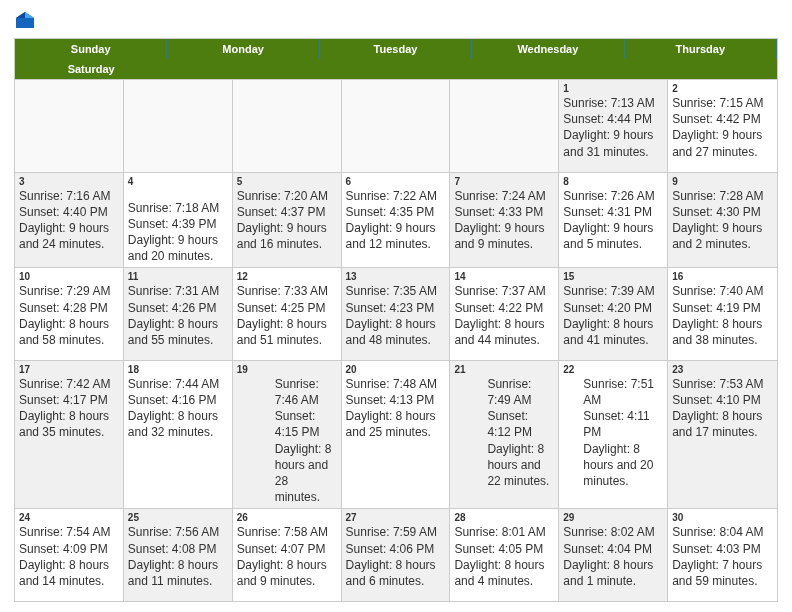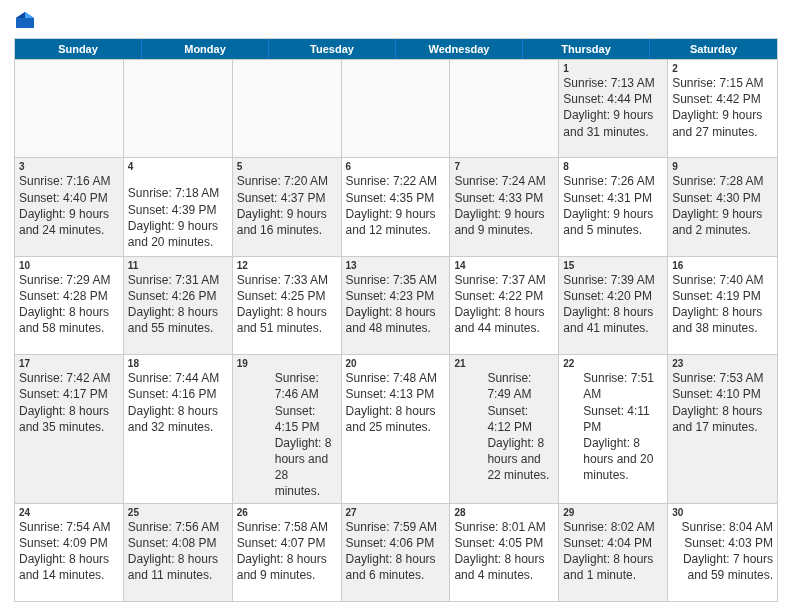--- a/index.html
+++ b/index.html
@@ -52,22 +52,22 @@
       color: #444;
     }
     .calendar {
       flex: 1;
       display: flex;
       flex-direction: column;
       border: 1px solid #ccc;
     }
     .cal-header {
       display: grid;
-      grid-template-columns: repeat(6, 1fr);
-      background: #0369a1;
+      grid-template-columns: repeat(5, 1fr);
+      background: #4d7c0f;
     }
     .cal-header-cell {
       color: #fff;
       font-size: 11px;
       font-weight: bold;
       padding: 4px 4px;
       text-align: center;
       border-right: 1px solid #1976d2;
     }
     .cal-header-cell:last-child { border-right: none; }
@@ -321,20 +321,20 @@
 Daylight: 8 hours and 4 minutes.</div>
           </div>
           <div class="cal-cell shaded">
             <span class="day-num">29</span>
             <div class="cell-text" style="white-space: pre-line;">Sunrise: 8:02 AM
 Sunset: 4:04 PM
 Daylight: 8 hours and 1 minute.</div>
           </div>
           <div class="cal-cell">
             <span class="day-num">30</span>
-            <div class="cell-text" style="white-space: pre-line; text-align: right;">Sunrise: 8:04 AM
+            <div class="cell-text" style="white-space: pre-line;">Sunrise: 8:04 AM
 Sunset: 4:03 PM
 Daylight: 7 hours and 59 minutes.</div>
           </div>
         </div>
       </div>
   </div>
 </div>
 
 </body></html>

